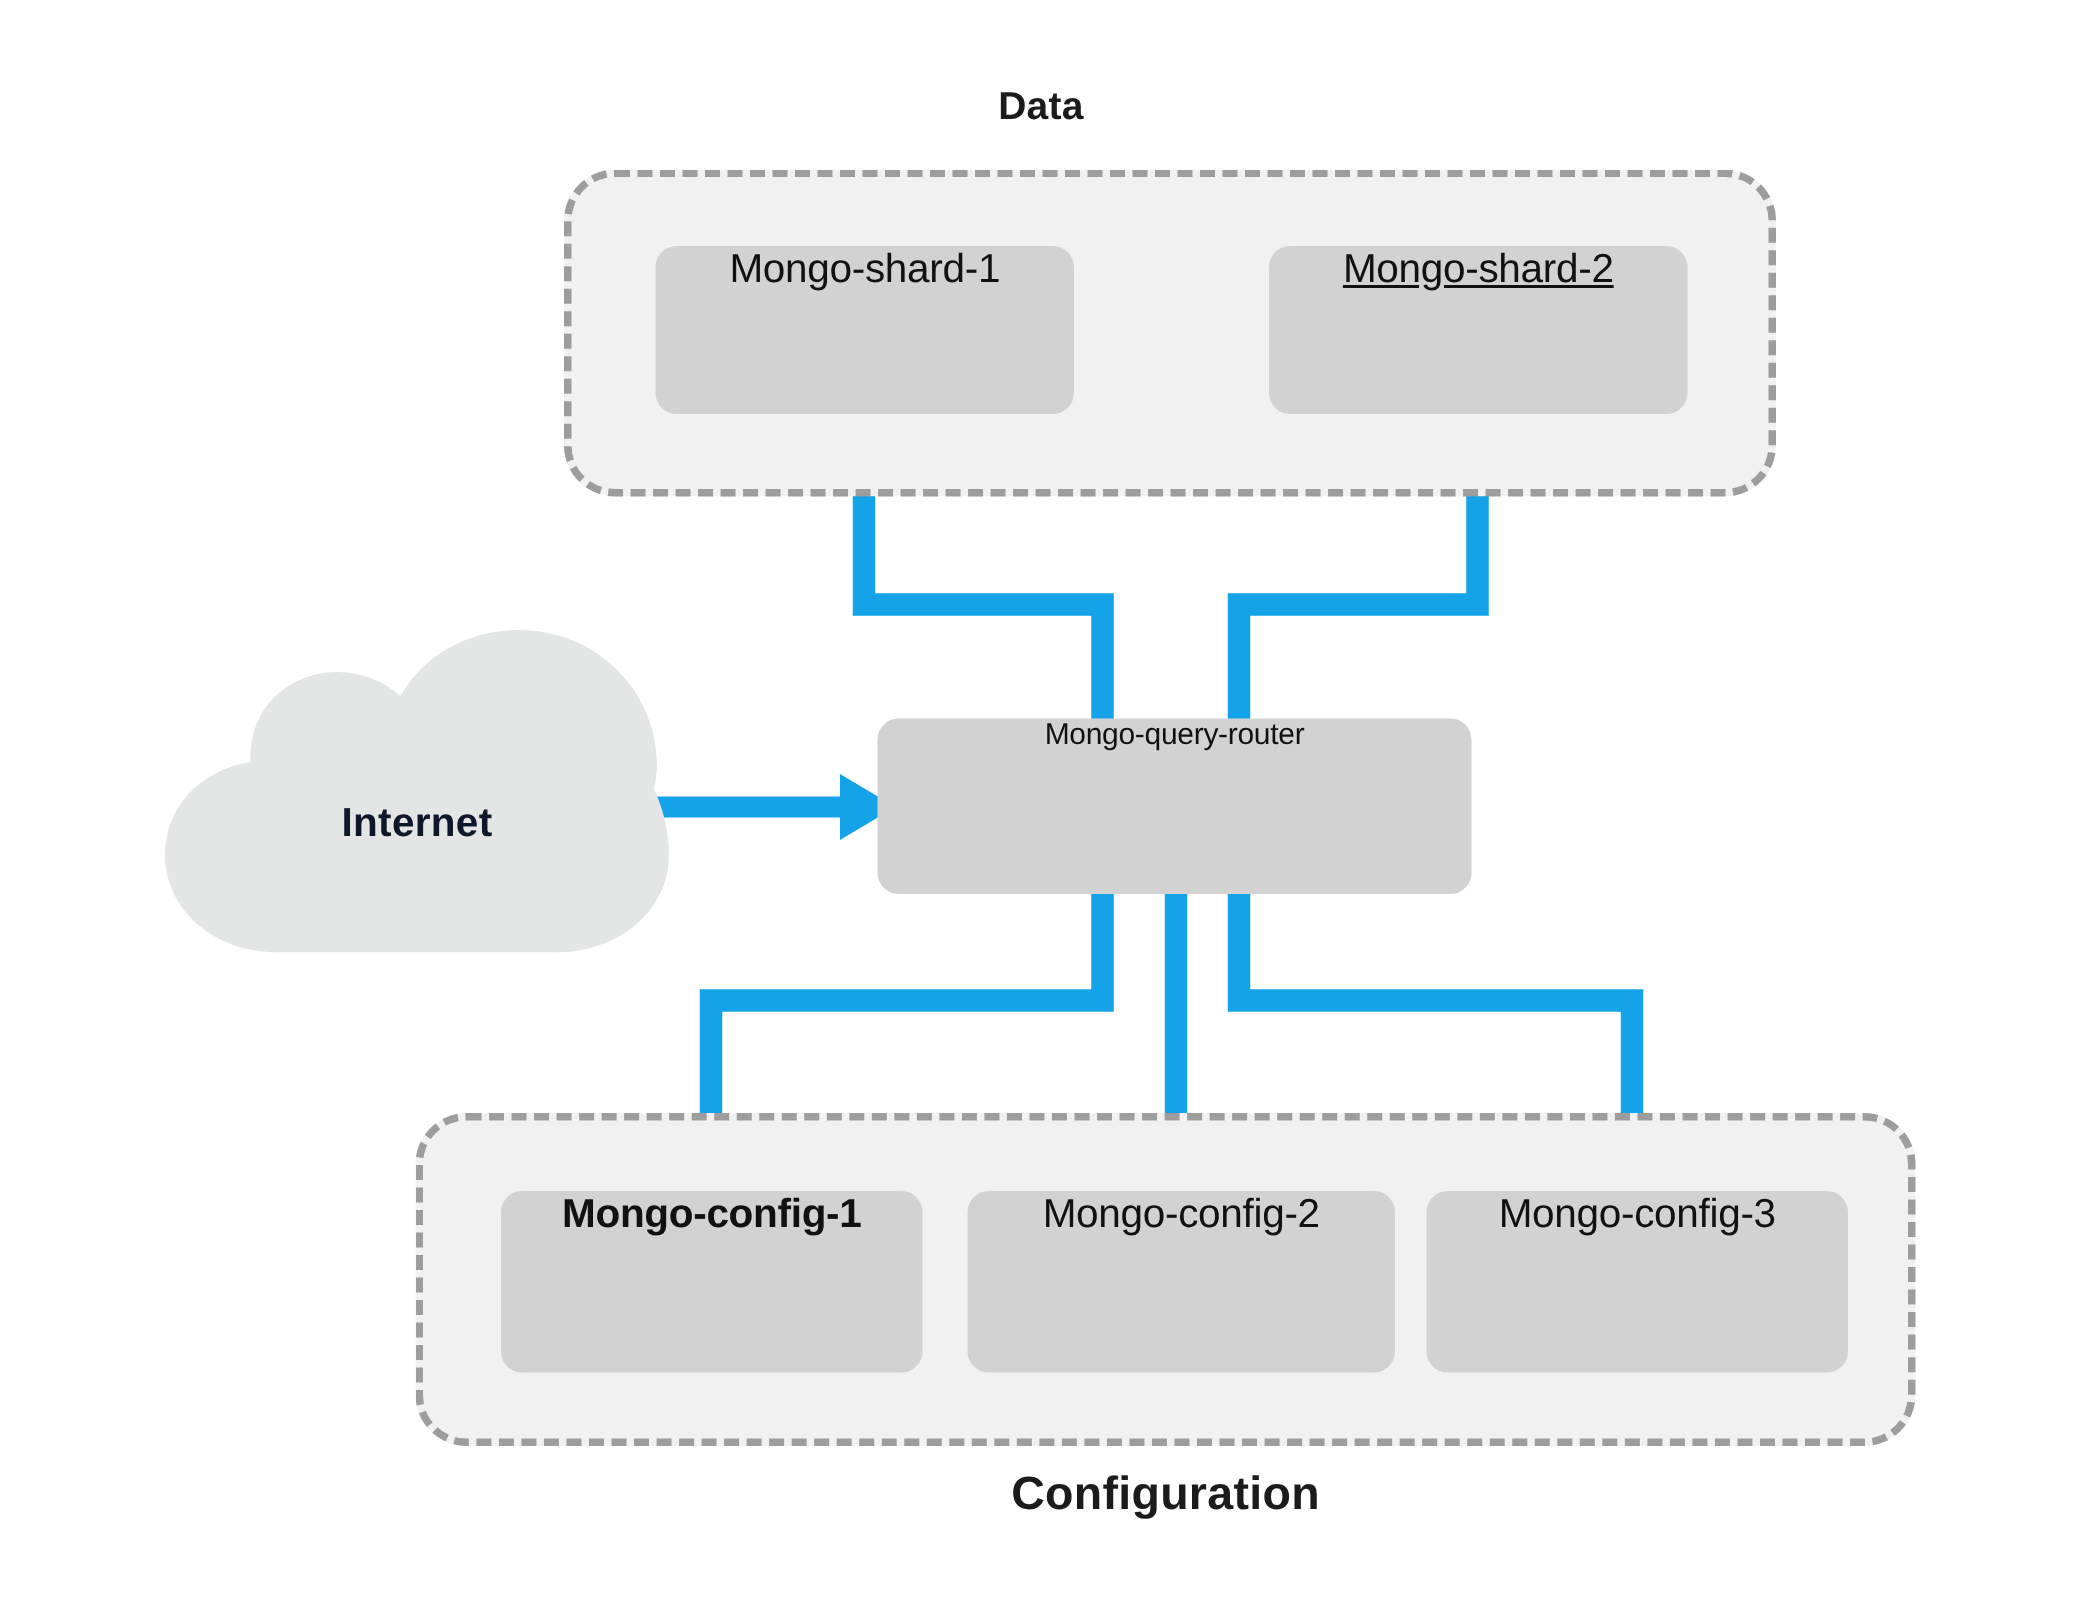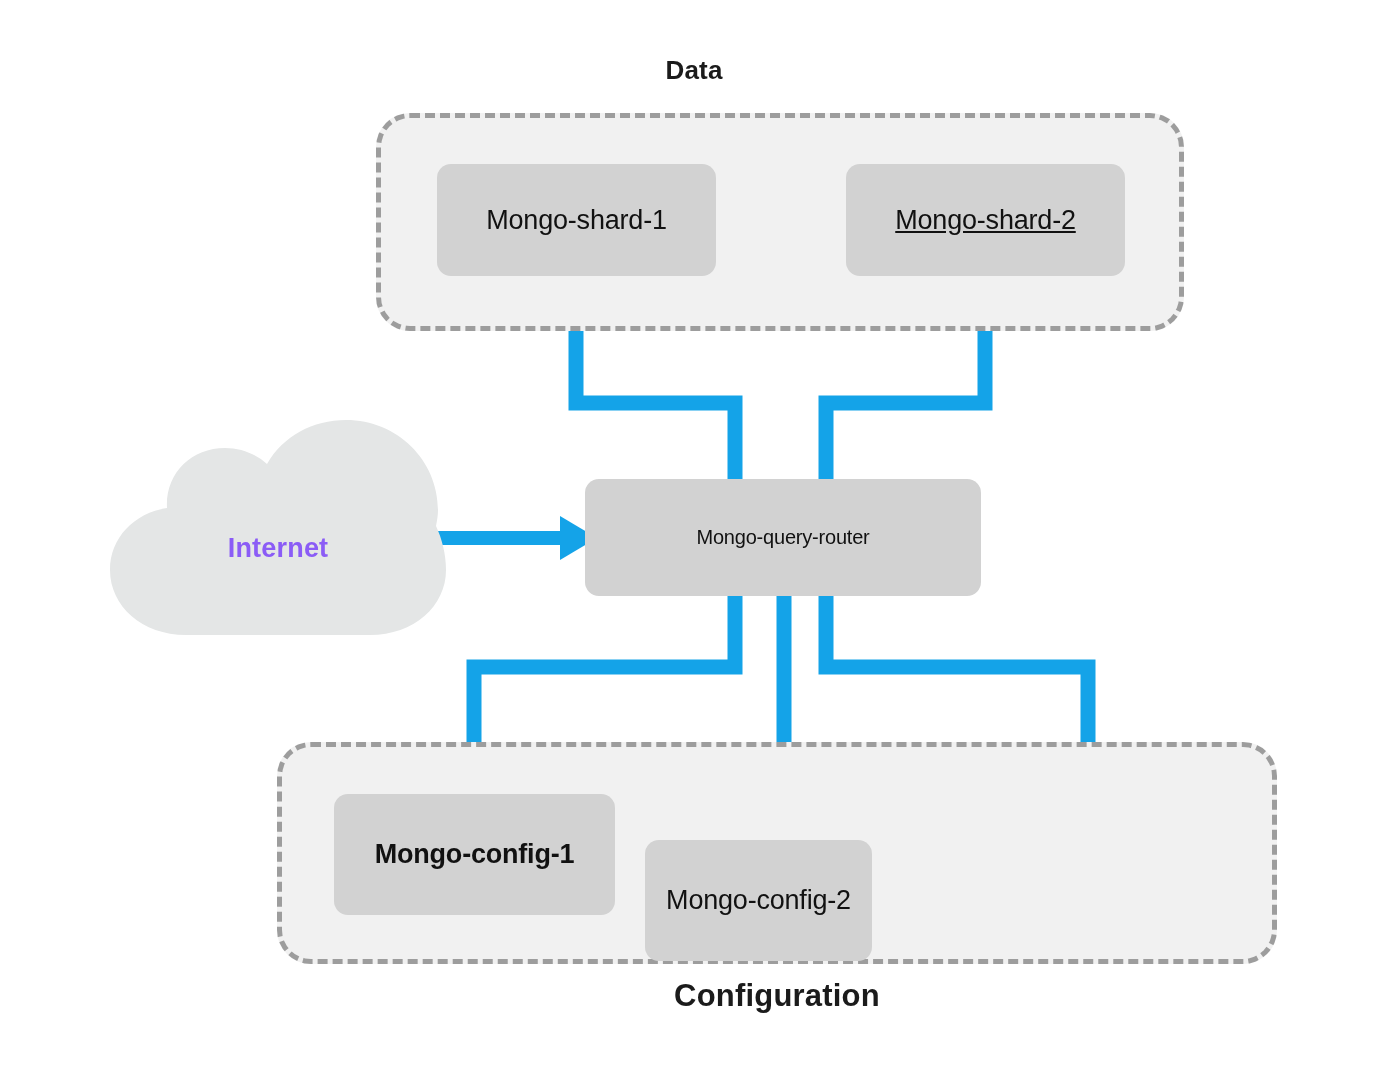--- a/index.html
+++ b/index.html
@@ -78,33 +78,32 @@
     letter-spacing: .2px;
   }
 
   
   .node {
     position: absolute;
     box-sizing: border-box;
     background: #d2d2d2;
     border-radius: 14px;
     display: flex;
-    align-items: center;
     justify-content: center;
     color: #111111;
     font-size: 27px;
     letter-spacing: -0.2px;
     white-space: nowrap;
     z-index: 3;
   }
   #node-shard-1 { left: 437px; top: 164px;  width: 279px; height: 112px; }
   #node-shard-2 { left: 846px; top: 164px;  width: 279px; height: 112px; text-decoration: underline; }
   #node-router  { left: 585px; top: 479px;  width: 396px; height: 117px; font-size: 20px; z-index: 5; }
   #node-config-1 { left: 334px; top: 794px; width: 281px; height: 121px; font-weight: bold; }
-  #node-config-2 { left: 645px; top: 840px; width: 227px; height: 121px; }
+  #node-config-2 { left: 645px; top: 794px; width: 285px; height: 121px; }
   #node-config-3 { left: 951px; top: 794px; width: 281px; height: 121px; }
 
   
   #cloud-wrap {
     position: absolute;
     left: 108px;
     top: 420px;
     width: 340px;
     height: 215px;
     z-index: 3;
@@ -116,21 +115,21 @@
     height: 215px;
   }
   #cloud-label {
     position: absolute;
     left: 0;
     top: 113px;
     width: 340px;
     text-align: center;
     font-size: 27px;
     font-weight: bold;
-    color: #8b5cf6;
+    color: #0f172a;
     letter-spacing: .2px;
   }
 </style>
 </head>
 <body>
 
 <div id="canvas">
 
   <svg id="wires" viewBox="0 0 1388 1078" xmlns="http://www.w3.org/2000/svg">
 
@@ -186,16 +185,19 @@
   <div class="group-box" id="group-config"></div>
 
   <div class="node" id="node-config-1">
     <span>Mongo-config-1</span>
   </div>
 
   <div class="node" id="node-config-2">
     <span>Mongo-config-2</span>
   </div>
 
+  <div class="node" id="node-config-3">
+    <span>Mongo-config-3</span>
+  </div>
 
   <div class="group-caption" id="caption-config">Configuration</div>
 
 </div>
 
 </body></html>

